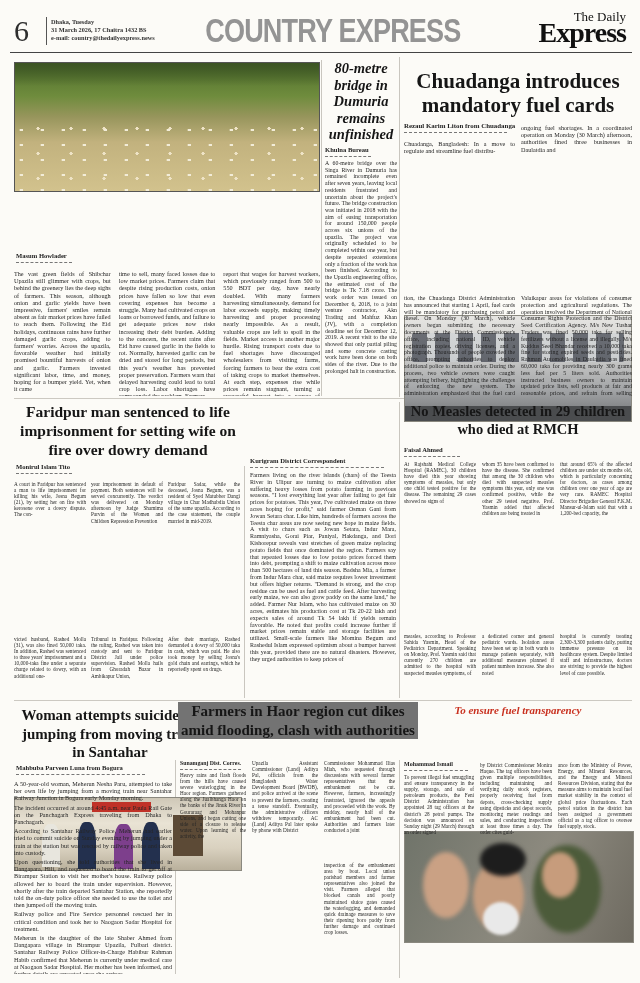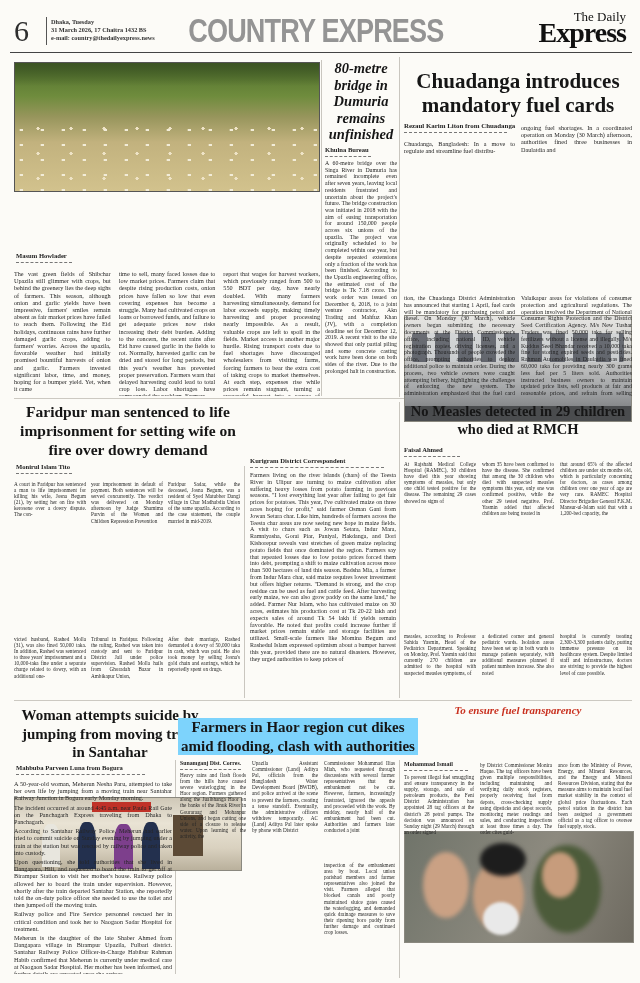--- a/index.html
+++ b/index.html
@@ -34,21 +34,21 @@
 
 <div class="page">
 
   <div class="abs pagenum" style="left:14px;top:16px;">6</div>
   <div class="abs" style="left:46px;top:17px;width:1px;height:28px;background:#555;"></div>
   <div class="abs dateblock" style="left:51px;top:18px;width:150px;">
     <div>Dhaka, Tuesday</div>
     <div>31 March 2026, 17 Chaitra 1432 BS</div>
     <div>e-mail: country@thedailyexpress.news</div>
   </div>
-  <div class="abs" style="left:163px;top:12px;width:280px;">
+  <div class="abs" style="left:180px;top:12px;width:280px;">
     <div class="section-title">COUNTRY EXPRESS</div>
   </div>
   <div class="abs brand" style="right:14px;top:12px;width:120px;">
     <div class="brand-top">The Daily</div>
     <div class="brand-name">Express</div>
   </div>
   <div class="abs rule-h" style="left:10px;top:52px;width:622px;"></div>
 
   <div class="abs rule-v" style="left:321px;top:60px;height:336px;"></div>
   <div class="abs rule-v" style="left:399px;top:57px;height:340px;"></div>
@@ -152,21 +152,21 @@
   </div>
   <div class="abs bt" style="left:14px;top:780px;width:158px;height:194px;">
     <p>A 50-year-old woman, Meherun Nesha Paru, attempted to take her own life by jumping from a moving train near Santahar Railway Junction in Bogura early Monday morning.</p>
     <p>The incident occurred at around 4:45 a.m. near Paula Rail Gate on the Panchagarh Express traveling from Dhaka to Panchagarh.</p>
     <p>According to Santahar Railway Police, Meherun had earlier tried to commit suicide on Sunday evening by jumping under a train at the station but was rescued by railway police and taken into custody.</p>
     <p>Upon questioning, she told authorities that she lived in Dangapara, Hili, and requested to board the train to get off at Birampur Station to visit her mother's house. Railway police allowed her to board the train under supervision. However, shortly after the train departed Santahar Station, she reportedly told the on-duty police officer she needed to use the toilet and then jumped off the moving train.</p>
     <p>Railway police and Fire Service personnel rescued her in critical condition and took her to Naogaon Sadar Hospital for treatment.</p>
     <p>Meherun is the daughter of the late Shaber Ahmed from Dangapara village in Birampur Upazila, Fulbari district. Santahar Railway Police Officer-in-Charge Habibur Rahman Habib confirmed that Meherun is currently under medical care at Naogaon Sadar Hospital. Her mother has been informed, and further details are expected once she arrives.</p>
   </div>
 
-  <div class="abs hl" style="left:178px;top:718px;width:240px;font-size:15px;line-height:18.5px;background:#7dd3fc;font-family:Liberation Serif, serif;">Farmers in Haor region cut dikes amid flooding, clash with authorities</div>
+  <div class="abs hl" style="left:178px;top:702px;width:240px;font-size:15px;line-height:18.5px;background:#737373;font-family:Liberation Serif, serif;">Farmers in Haor region cut dikes amid flooding, clash with authorities</div>
   <div class="abs byline" style="left:180px;top:759px;width:66px;font-size:5.8px;">
     <span>Sunamganj Dist. Corres.</span><div class="r wide"></div>
   </div>
   <div class="abs bt-sm" style="left:180px;top:772px;width:66px;height:86px;">Heavy rains and flash floods from the hills have caused severe waterlogging in the Haor region. Farmers gathered along the Jualbhanga Haor on the banks of the Jinuk River in Gouraraag and Mohanpur Unions, and began cutting one side of a closure to release water. Upon learning of the activity, the</div>
   <div class="abs bt-sm" style="left:252px;top:760px;width:66px;height:98px;">Upazila Assistant Commissioner (Land) Aditya Pal, officials from the Bangladesh Water Development Board (BWDB), and police arrived at the scene to prevent the farmers, creating a tense standoff. Eventually, the administrative officers withdrew temporarily. AC (Land) Aditya Pal later spoke by phone with District</div>
   <div class="abs bt-sm" style="left:324px;top:760px;width:71px;height:98px;">Commissioner Mohammad Ilias Miah, who requested through discussions with several farmer representatives that the embankment not be cut. However, farmers, increasingly frustrated, ignored the appeals and proceeded with the work. By midday, nearly half of the embankment had been cut. Authorities and farmers later conducted a joint</div>
 
   <div class="abs bt-sm" style="left:324px;top:862px;width:71px;height:114px;">inspection of the embankment area by boat. Local union parishad members and farmer representatives also joined the visit. Farmers alleged that blocked canals and poorly maintained sluice gates caused the waterlogging, and demanded quick drainage measures to save their ripening boro paddy from further damage and continued crop losses.</div>
 
   <div class="abs kicker" style="left:404px;top:704px;width:228px;font-size:11px;">To ensure fuel transparency</div>

